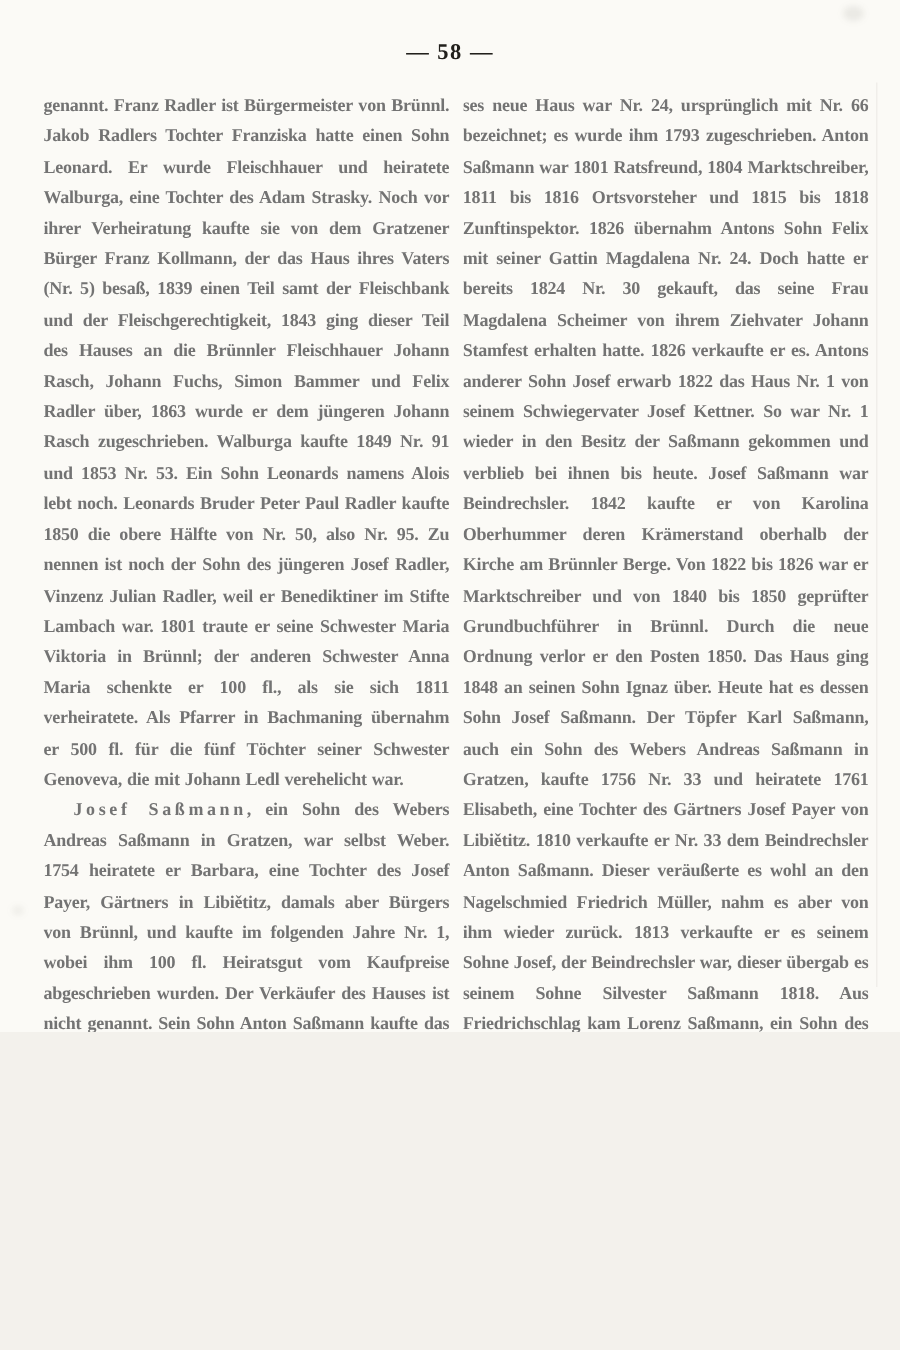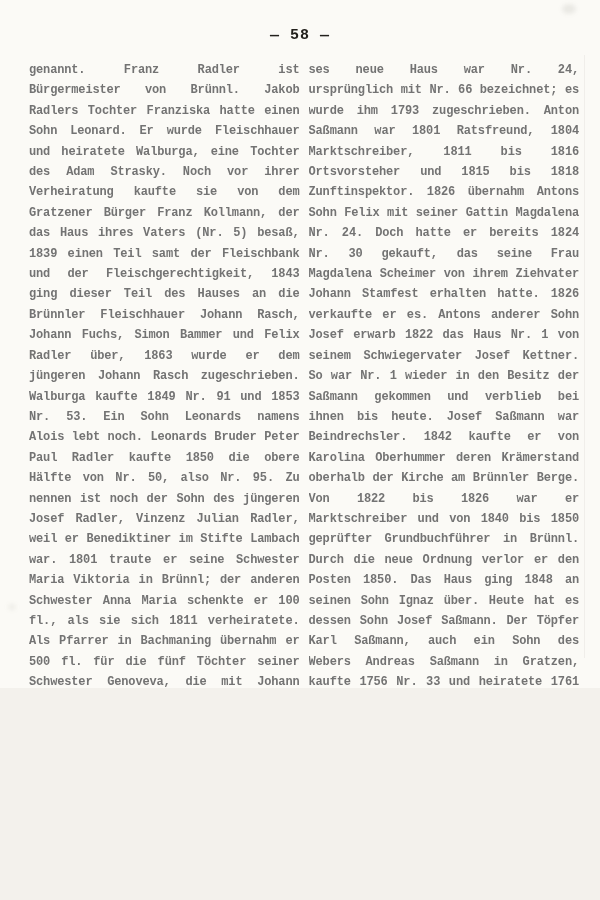--- a/index.html
+++ b/index.html
@@ -6,21 +6,21 @@
     margin: 0;
     padding: 0;
     background: #f3f1ec;
   }
   .page {
     position: relative;
     width: 600px;
     height: 688px;
     background: #fbfaf6;
     overflow: hidden;
-    font-family: Liberation Mono, monospace;
+    font-family: Liberation Serif, serif;
     color: #1c1a17;
   }
   .page-number {
     padding-top: 27px;
     text-align: center;
     font-size: 15px;
     font-weight: 700;
     letter-spacing: 1px;
     color: #22201c;
   }

